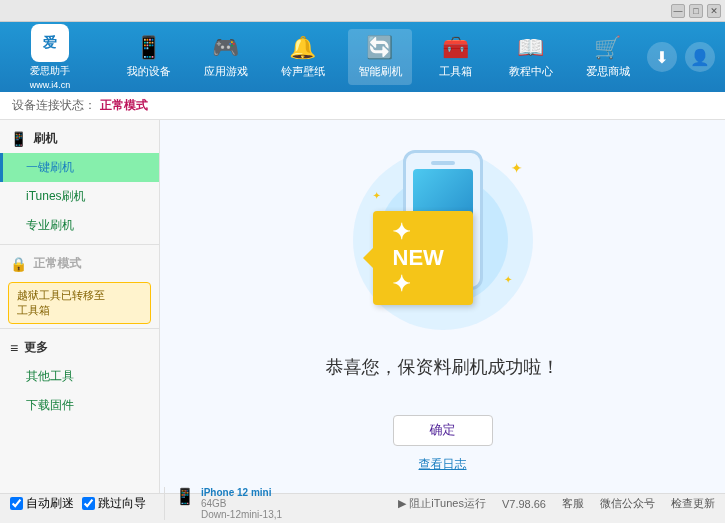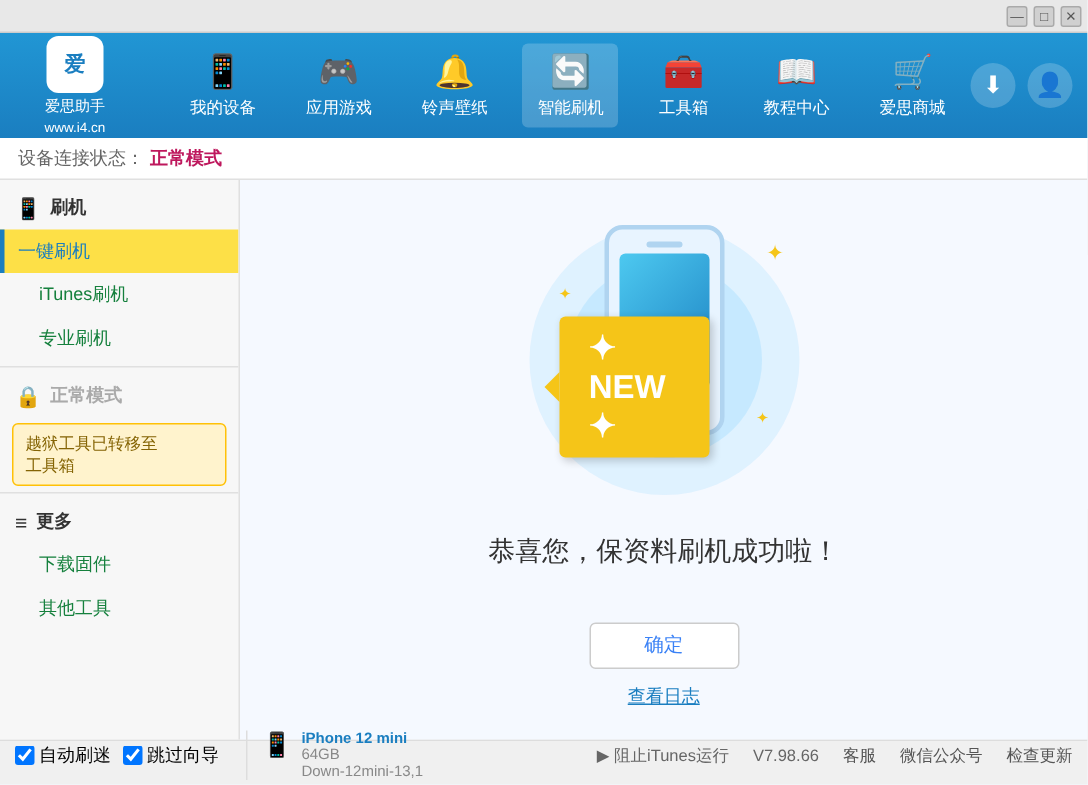--- a/index.html
+++ b/index.html
@@ -138,24 +138,24 @@
       margin-right: 6px;
       font-size: 14px;
     }
     .sidebar-item {
       padding: 6px 10px 6px 26px;
       font-size: 12px;
       color: #15803d;
       cursor: pointer;
     }
     .sidebar-item.active {
-      background: #fde047;
+      background: #86efac;
       color: #1a7ec0;
       border-left: 3px solid #1a7ec0;
-      padding-left: 9px;
+      padding-left: 23px;
     }
     .sidebar-divider {
       height: 1px;
       background: #e0e0e0;
       margin: 4px 0;
     }
     .sidebar-notice {
       margin: 4px 8px;
       background: #fff3cd;
       border: 1px solid #ffc107;
@@ -267,21 +267,21 @@
       font-weight: 500;
     }
     .confirm-btn {
       width: 100px;
       height: 32px;
       background: #fff;
       border: 1px solid #ccc;
       border-radius: 4px;
       cursor: pointer;
       font-size: 13px;
-      color: #3b82f6;
+      color: #4c1d95;
       display: flex; align-items: center; justify-content: center;
       margin-bottom: 10px;
     }
     .retry-link {
       font-size: 12px;
       color: #1a7ec0;
       cursor: pointer;
       text-decoration: underline;
     }
 
@@ -444,24 +444,24 @@
     </div>
 
     <div class="sidebar-divider"></div>
 
     <div class="sidebar-section">
       <div class="sidebar-section-header">
         <span class="sidebar-section-icon">≡</span>
         <span>更多</span>
       </div>
       <div class="sidebar-item">
+        <span>其他工具</span>
+      </div>
+      <div class="sidebar-item">
         <span>下载固件</span>
-      </div>
-      <div class="sidebar-item">
-        <span>其他工具</span>
       </div>
     </div>
   </div>
 
   <div class="content">
 
     <div class="success-illustration">
 
       <div class="glow-circle glow-1"></div>
       <div class="glow-circle glow-2"></div>

